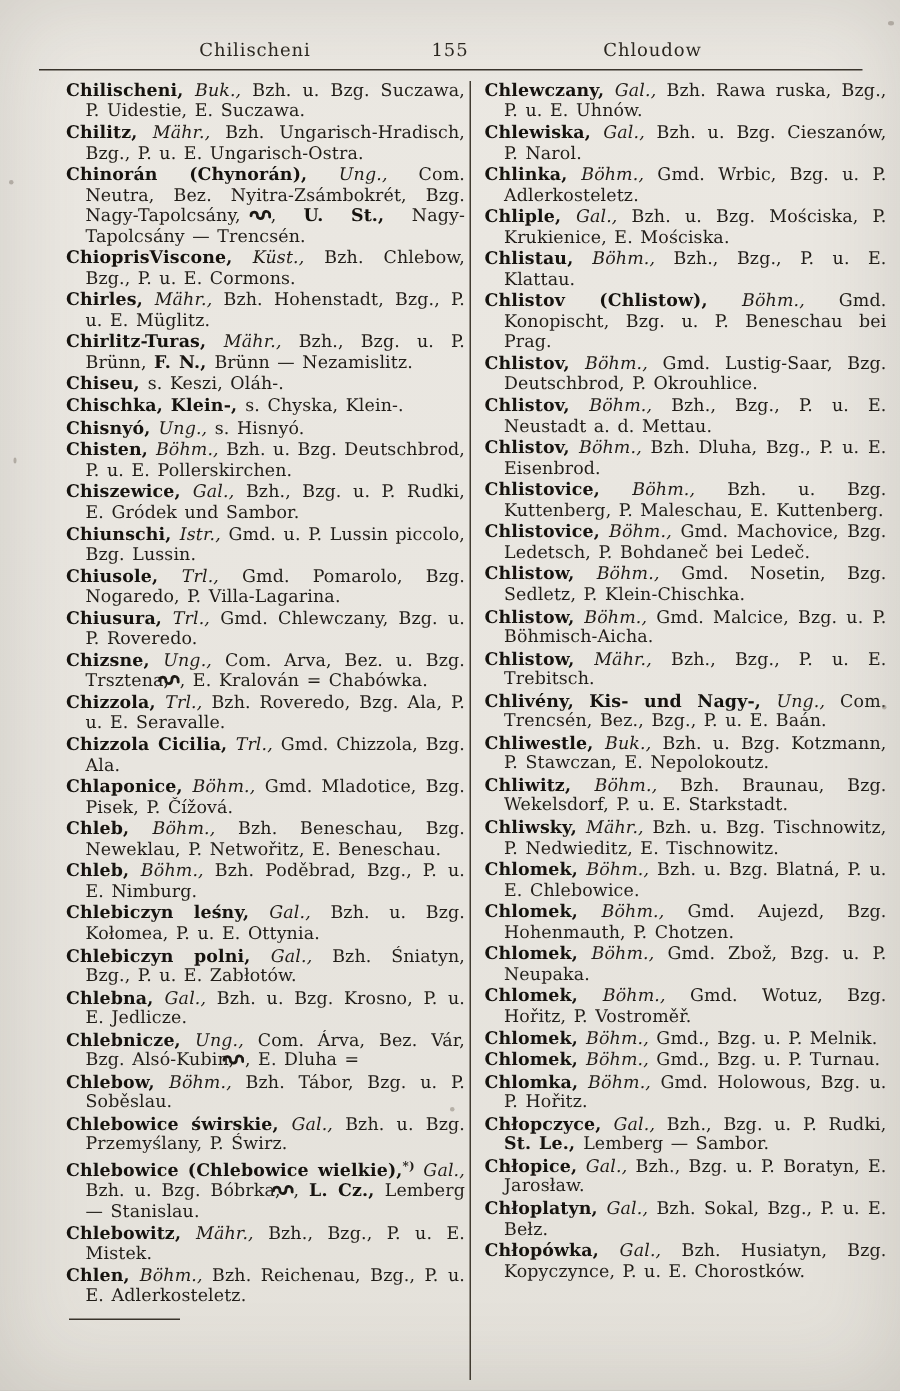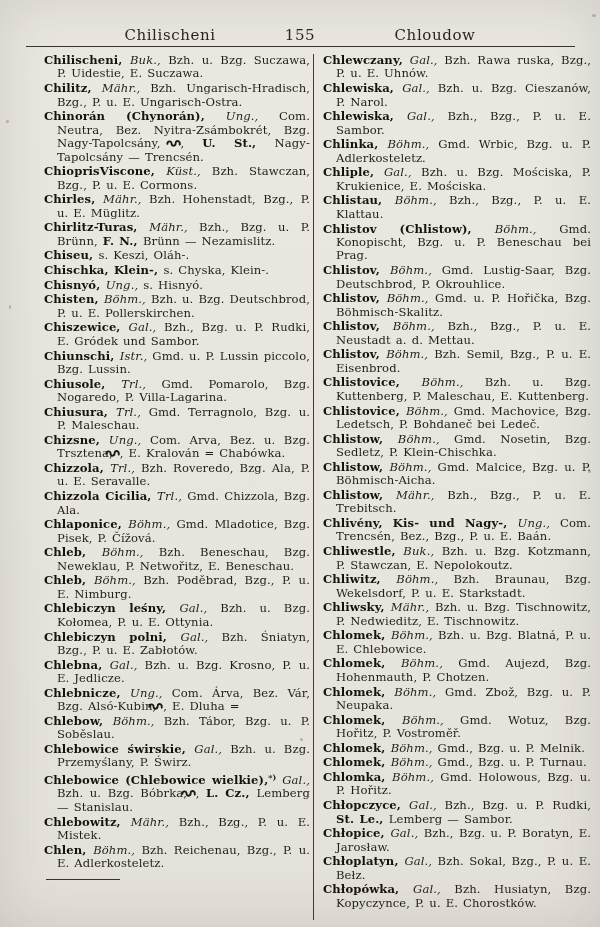--- a/index.html
+++ b/index.html
@@ -8,21 +8,21 @@
     width:600px;height:927px;
     margin:0 auto;
     background:linear-gradient(180deg,#ebe8e2 0%, #e8e5df 55%, #e4e1da 100%);
     box-shadow:inset 0 0 60px rgba(90,82,70,.18);
     font-family:"DejaVu Serif","Liberation Serif",serif;
     color:#211d18;
     overflow:hidden;
   }
   .running-head{
     position:absolute;top:26px;
-    font-size:15px;letter-spacing:.6px;color:#2a261f;
+    font-size:12px;letter-spacing:.6px;color:#2a261f;
     text-align:center;
   }
   .rh-left{left:70px;width:200px;}
   .rh-center{left:255px;width:90px;}
   .rh-right{left:340px;width:190px;}
   .head-rule{
     position:absolute;top:46px;left:26px;width:549px;
     border-top:1.6px solid #38332b;
   }
   .columns{
@@ -66,31 +66,31 @@
   <div class="head-rule"></div>
 
   <div class="columns">
     <div class="col col-left">
       <div id="left-entries">
           <p class="entry"><span class="seg-b">Chilischeni, </span><span class="seg-i">Buk., </span><span class="seg-p">Bzh. u. Bzg. Suczawa, P. Uidestie, E. Suczawa.</span></p>
           <p class="entry"><span class="seg-b">Chilitz, </span><span class="seg-i">Mähr., </span><span class="seg-p">Bzh. Ungarisch-Hradisch, Bzg., P. u. E. Ungarisch-Ostra.</span></p>
           <p class="entry"><span class="seg-b">Chinorán (Chynorán), </span><span class="seg-i">Ung., </span><span class="seg-p">Com. Neutra, Bez. Nyitra-Zsámbokrét, Bzg. Nagy-Tapolcsány, </span><span class="horn"><svg width="15" height="10" viewBox="0 0 20 12" aria-hidden="true">
                 <path d="M1.8 7.2 C1.8 2.8, 7.4 2.8, 7.4 6.8 C7.4 10.6, 12.8 10.6, 12.8 6.4 C12.8 2.6, 16.6 2.4, 18.2 5.2 L18.4 8.2" fill="none" stroke="#1d1a15" stroke-width="2.5" stroke-linecap="round"></path>
               </svg></span><span class="seg-p">, </span><span class="seg-b">U. St., </span><span class="seg-p">Nagy-Tapolcsány — Trencsén.</span></p>
-          <p class="entry"><span class="seg-b">ChioprisViscone, </span><span class="seg-i">Küst., </span><span class="seg-p">Bzh. Stawczan, Bzg., P. u. E. Cormons.</span></p>
+          <p class="entry"><span class="seg-b">ChioprisViscone, </span><span class="seg-i">Küst., </span><span class="seg-p">Bzh. Chlebow, Bzg., P. u. E. Cormons.</span></p>
           <p class="entry"><span class="seg-b">Chirles, </span><span class="seg-i">Mähr., </span><span class="seg-p">Bzh. Hohenstadt, Bzg., P. u. E. Müglitz.</span></p>
           <p class="entry"><span class="seg-b">Chirlitz-Turas, </span><span class="seg-i">Mähr., </span><span class="seg-p">Bzh., Bzg. u. P. Brünn, </span><span class="seg-b">F. N., </span><span class="seg-p">Brünn — Nezamislitz.</span></p>
           <p class="entry"><span class="seg-b">Chiseu, </span><span class="seg-p">s. Keszi, Oláh-.</span></p>
           <p class="entry"><span class="seg-b">Chischka, Klein-, </span><span class="seg-p">s. Chyska, Klein-.</span></p>
           <p class="entry"><span class="seg-b">Chisnyó, </span><span class="seg-i">Ung., </span><span class="seg-p">s. Hisnyó.</span></p>
           <p class="entry"><span class="seg-b">Chisten, </span><span class="seg-i">Böhm., </span><span class="seg-p">Bzh. u. Bzg. Deutschbrod, P. u. E. Pollerskirchen.</span></p>
           <p class="entry"><span class="seg-b">Chiszewice, </span><span class="seg-i">Gal., </span><span class="seg-p">Bzh., Bzg. u. P. Rudki, E. Gródek und Sambor.</span></p>
           <p class="entry"><span class="seg-b">Chiunschi, </span><span class="seg-i">Istr., </span><span class="seg-p">Gmd. u. P. Lussin piccolo, Bzg. Lussin.</span></p>
           <p class="entry"><span class="seg-b">Chiusole, </span><span class="seg-i">Trl., </span><span class="seg-p">Gmd. Pomarolo, Bzg. Nogaredo, P. Villa-Lagarina.</span></p>
-          <p class="entry"><span class="seg-b">Chiusura, </span><span class="seg-i">Trl., </span><span class="seg-p">Gmd. Terragnolo, Bzg. u. P. Maleschau.</span></p>
+          <p class="entry"><span class="seg-b">Chiusura, </span><span class="seg-i">Trl., </span><span class="seg-p">Gmd. Chlewczany, Bzg. u. P. Roveredo.</span></p>
           <p class="entry"><span class="seg-b">Chizsne, </span><span class="seg-i">Ung., </span><span class="seg-p">Com. Arva, Bez. u. Bzg. Trsztena, </span><span class="horn"><svg width="15" height="10" viewBox="0 0 20 12" aria-hidden="true">
                 <path d="M1.8 7.2 C1.8 2.8, 7.4 2.8, 7.4 6.8 C7.4 10.6, 12.8 10.6, 12.8 6.4 C12.8 2.6, 16.6 2.4, 18.2 5.2 L18.4 8.2" fill="none" stroke="#1d1a15" stroke-width="2.5" stroke-linecap="round"></path>
               </svg></span><span class="seg-p">, E. Kralován = Chabówka.</span></p>
           <p class="entry"><span class="seg-b">Chizzola, </span><span class="seg-i">Trl., </span><span class="seg-p">Bzh. Roveredo, Bzg. Ala, P. u. E. Seravalle.</span></p>
           <p class="entry"><span class="seg-b">Chizzola Cicilia, </span><span class="seg-i">Trl., </span><span class="seg-p">Gmd. Chizzola, Bzg. Ala.</span></p>
           <p class="entry"><span class="seg-b">Chlaponice, </span><span class="seg-i">Böhm., </span><span class="seg-p">Gmd. Mladotice, Bzg. Pisek, P. Čížová.</span></p>
           <p class="entry"><span class="seg-b">Chleb, </span><span class="seg-i">Böhm., </span><span class="seg-p">Bzh. Beneschau, Bzg. Neweklau, P. Netwořitz, E. Beneschau.</span></p>
           <p class="entry"><span class="seg-b">Chleb, </span><span class="seg-i">Böhm., </span><span class="seg-p">Bzh. Poděbrad, Bzg., P. u. E. Nimburg.</span></p>
           <p class="entry"><span class="seg-b">Chlebiczyn leśny, </span><span class="seg-i">Gal., </span><span class="seg-p">Bzh. u. Bzg. Kołomea, P. u. E. Ottynia.</span></p>
           <p class="entry"><span class="seg-b">Chlebiczyn polni, </span><span class="seg-i">Gal., </span><span class="seg-p">Bzh. Śniatyn, Bzg., P. u. E. Zabłotów.</span></p>
@@ -107,29 +107,27 @@
           <p class="entry"><span class="seg-b">Chlen, </span><span class="seg-i">Böhm., </span><span class="seg-p">Bzh. Reichenau, Bzg., P. u. E. Adlerkosteletz.</span></p>
         </div>
       <div class="footnote-rule"></div>
 
     </div>
     <div class="col-divider"></div>
     <div class="col col-right">
       <div id="right-entries">
           <p class="entry"><span class="seg-b">Chlewczany, </span><span class="seg-i">Gal., </span><span class="seg-p">Bzh. Rawa ruska, Bzg., P. u. E. Uhnów.</span></p>
           <p class="entry"><span class="seg-b">Chlewiska, </span><span class="seg-i">Gal., </span><span class="seg-p">Bzh. u. Bzg. Cieszanów, P. Narol.</span></p>
-          <p class="entry"><span class="seg-b">Chlewiska, </span><span class="seg-i">Gal., </span><span class="seg-p">Bzh., Bzg., P. u. E. Sambor.</span></p>
           <p class="entry"><span class="seg-b">Chlinka, </span><span class="seg-i">Böhm., </span><span class="seg-p">Gmd. Wrbic, Bzg. u. P. Adlerkosteletz.</span></p>
           <p class="entry"><span class="seg-b">Chliple, </span><span class="seg-i">Gal., </span><span class="seg-p">Bzh. u. Bzg. Mościska, P. Krukienice, E. Mościska.</span></p>
           <p class="entry"><span class="seg-b">Chlistau, </span><span class="seg-i">Böhm., </span><span class="seg-p">Bzh., Bzg., P. u. E. Klattau.</span></p>
           <p class="entry"><span class="seg-b">Chlistov (Chlistow), </span><span class="seg-i">Böhm., </span><span class="seg-p">Gmd. Konopischt, Bzg. u. P. Beneschau bei Prag.</span></p>
           <p class="entry"><span class="seg-b">Chlistov, </span><span class="seg-i">Böhm., </span><span class="seg-p">Gmd. Lustig-Saar, Bzg. Deutschbrod, P. Okrouhlice.</span></p>
-          <p class="entry"><span class="seg-b">Chlistov, </span><span class="seg-i">Böhm., </span><span class="seg-p">Gmd. u. P. Hořička, Bzg. Böhmisch-Skalitz.</span></p>
           <p class="entry"><span class="seg-b">Chlistov, </span><span class="seg-i">Böhm., </span><span class="seg-p">Bzh., Bzg., P. u. E. Neustadt a. d. Mettau.</span></p>
-          <p class="entry"><span class="seg-b">Chlistov, </span><span class="seg-i">Böhm., </span><span class="seg-p">Bzh. Semil, Bzg., P. u. E. Eisenbrod.</span></p>
+          <p class="entry"><span class="seg-b">Chlistov, </span><span class="seg-i">Böhm., </span><span class="seg-p">Bzh. Dluha, Bzg., P. u. E. Eisenbrod.</span></p>
           <p class="entry"><span class="seg-b">Chlistovice, </span><span class="seg-i">Böhm., </span><span class="seg-p">Bzh. u. Bzg. Kuttenberg, P. Maleschau, E. Kuttenberg.</span></p>
           <p class="entry"><span class="seg-b">Chlistovice, </span><span class="seg-i">Böhm., </span><span class="seg-p">Gmd. Machovice, Bzg. Ledetsch, P. Bohdaneč bei Ledeč.</span></p>
           <p class="entry"><span class="seg-b">Chlistow, </span><span class="seg-i">Böhm., </span><span class="seg-p">Gmd. Nosetin, Bzg. Sedletz, P. Klein-Chischka.</span></p>
           <p class="entry"><span class="seg-b">Chlistow, </span><span class="seg-i">Böhm., </span><span class="seg-p">Gmd. Malcice, Bzg. u. P. Böhmisch-Aicha.</span></p>
           <p class="entry"><span class="seg-b">Chlistow, </span><span class="seg-i">Mähr., </span><span class="seg-p">Bzh., Bzg., P. u. E. Trebitsch.</span></p>
           <p class="entry"><span class="seg-b">Chlivény, Kis- und Nagy-, </span><span class="seg-i">Ung., </span><span class="seg-p">Com. Trencsén, Bez., Bzg., P. u. E. Baán.</span></p>
           <p class="entry"><span class="seg-b">Chliwestle, </span><span class="seg-i">Buk., </span><span class="seg-p">Bzh. u. Bzg. Kotzmann, P. Stawczan, E. Nepolokoutz.</span></p>
           <p class="entry"><span class="seg-b">Chliwitz, </span><span class="seg-i">Böhm., </span><span class="seg-p">Bzh. Braunau, Bzg. Wekelsdorf, P. u. E. Starkstadt.</span></p>
           <p class="entry"><span class="seg-b">Chliwsky, </span><span class="seg-i">Mähr., </span><span class="seg-p">Bzh. u. Bzg. Tischnowitz, P. Nedwieditz, E. Tischnowitz.</span></p>
           <p class="entry"><span class="seg-b">Chlomek, </span><span class="seg-i">Böhm., </span><span class="seg-p">Bzh. u. Bzg. Blatná, P. u. E. Chlebowice.</span></p>

